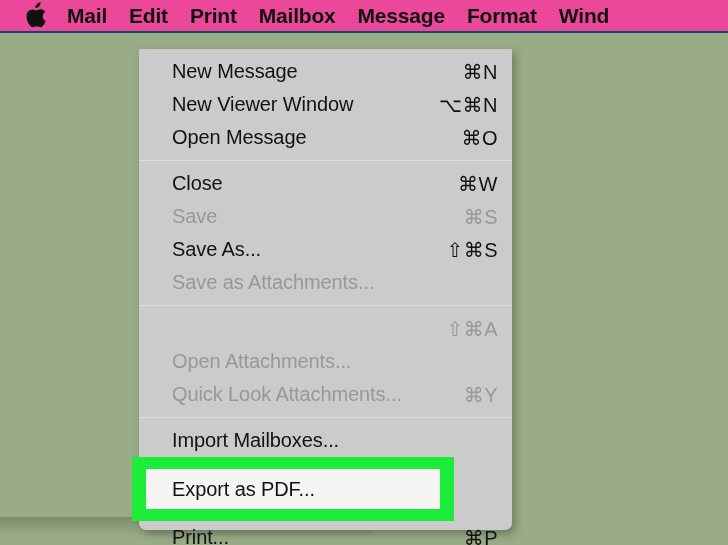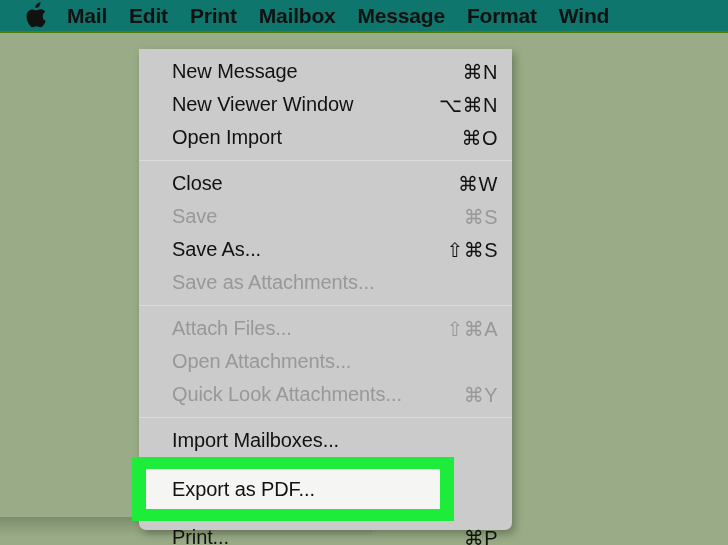--- a/index.html
+++ b/index.html
@@ -33,22 +33,22 @@
     background: linear-gradient(to bottom, rgba(60,70,45,0.30), rgba(60,70,45,0.0) 70%);
     pointer-events: none;
   }
 
   
   #menubar {
     position: absolute;
     left: 0; top: 0;
     width: 728px;
     height: 33px;
-    background: #0f766e;
-    border-bottom: 2px solid #4d7c0f;
+    background: #ec4899;
+    border-bottom: 2px solid #0c4a6e;
     display: flex;
     align-items: center;
     z-index: 5;
   }
 
   .mb-item {
     font-size: 21px;
     font-weight: bold;
     color: #111111;
     height: 33px;
@@ -192,21 +192,21 @@
 
   <div class="menu-row">
     <span class="menu-label">New Message</span>
     <span class="menu-shortcut">⌘N</span>
   </div>
   <div class="menu-row">
     <span class="menu-label">New Viewer Window</span>
     <span class="menu-shortcut">⌥⌘N</span>
   </div>
   <div class="menu-row">
-    <span class="menu-label">Open Import</span>
+    <span class="menu-label">Open Message</span>
     <span class="menu-shortcut">⌘O</span>
   </div>
 
   <div class="separator"></div>
 
   <div class="menu-row">
     <span class="menu-label">Close</span>
     <span class="menu-shortcut">⌘W</span>
   </div>
   <div class="menu-row disabled">
@@ -218,21 +218,20 @@
     <span class="menu-shortcut">⇧⌘S</span>
   </div>
   <div class="menu-row disabled">
     <span class="menu-label">Save as Attachments...</span>
     <span class="menu-shortcut"></span>
   </div>
 
   <div class="separator"></div>
 
   <div class="menu-row disabled">
-    <span class="menu-label">Attach Files...</span>
     <span class="menu-shortcut">⇧⌘A</span>
   </div>
   <div class="menu-row disabled">
     <span class="menu-label">Open Attachments...</span>
     <span class="menu-shortcut"></span>
   </div>
   <div class="menu-row disabled">
     <span class="menu-label">Quick Look Attachments...</span>
     <span class="menu-shortcut">⌘Y</span>
   </div>

